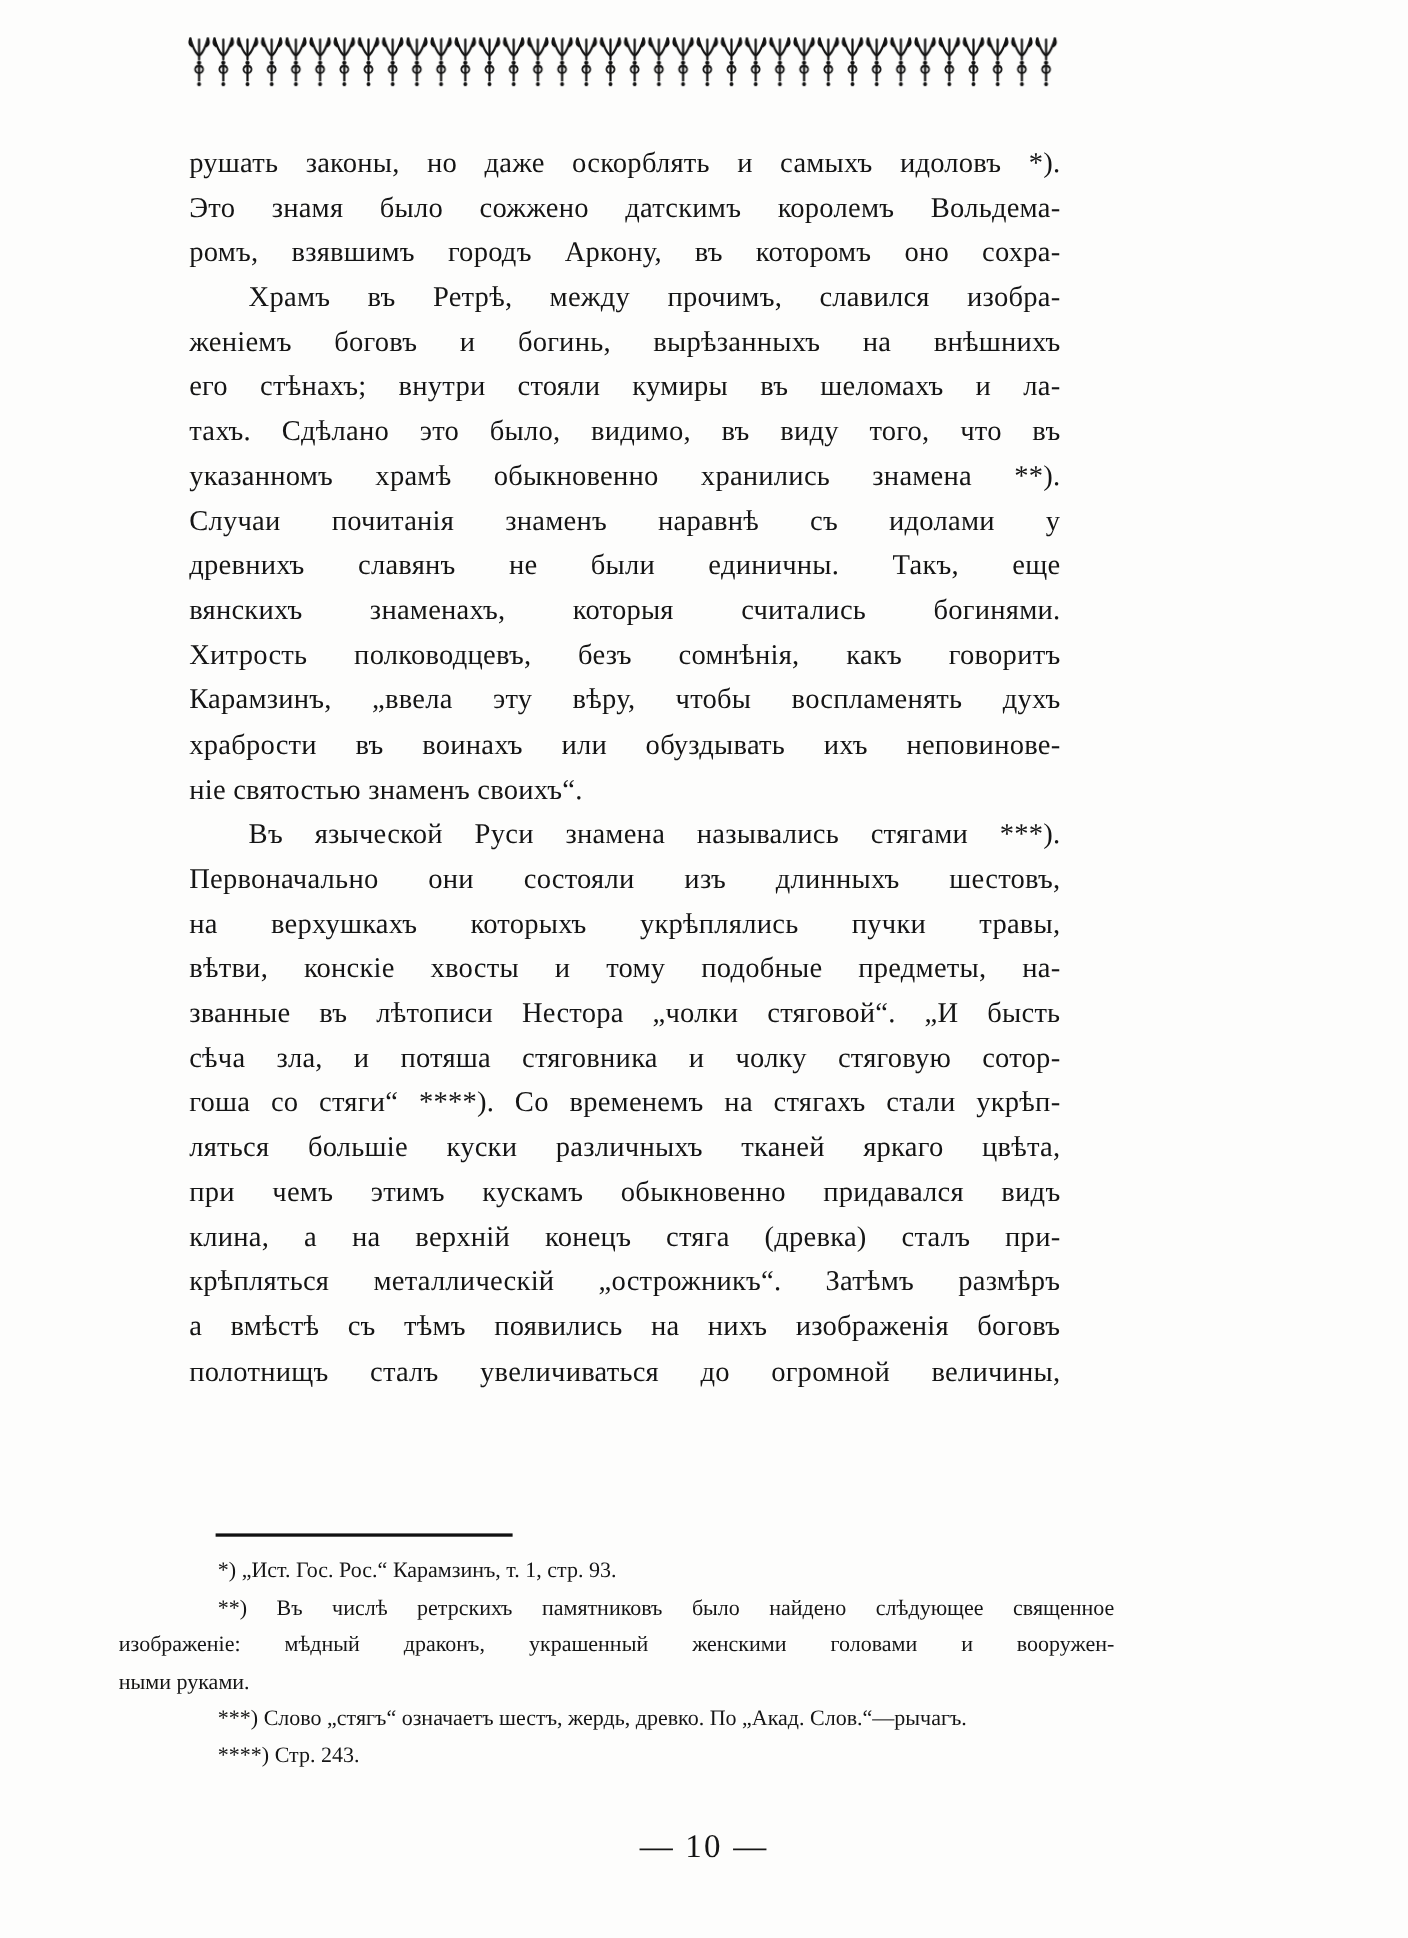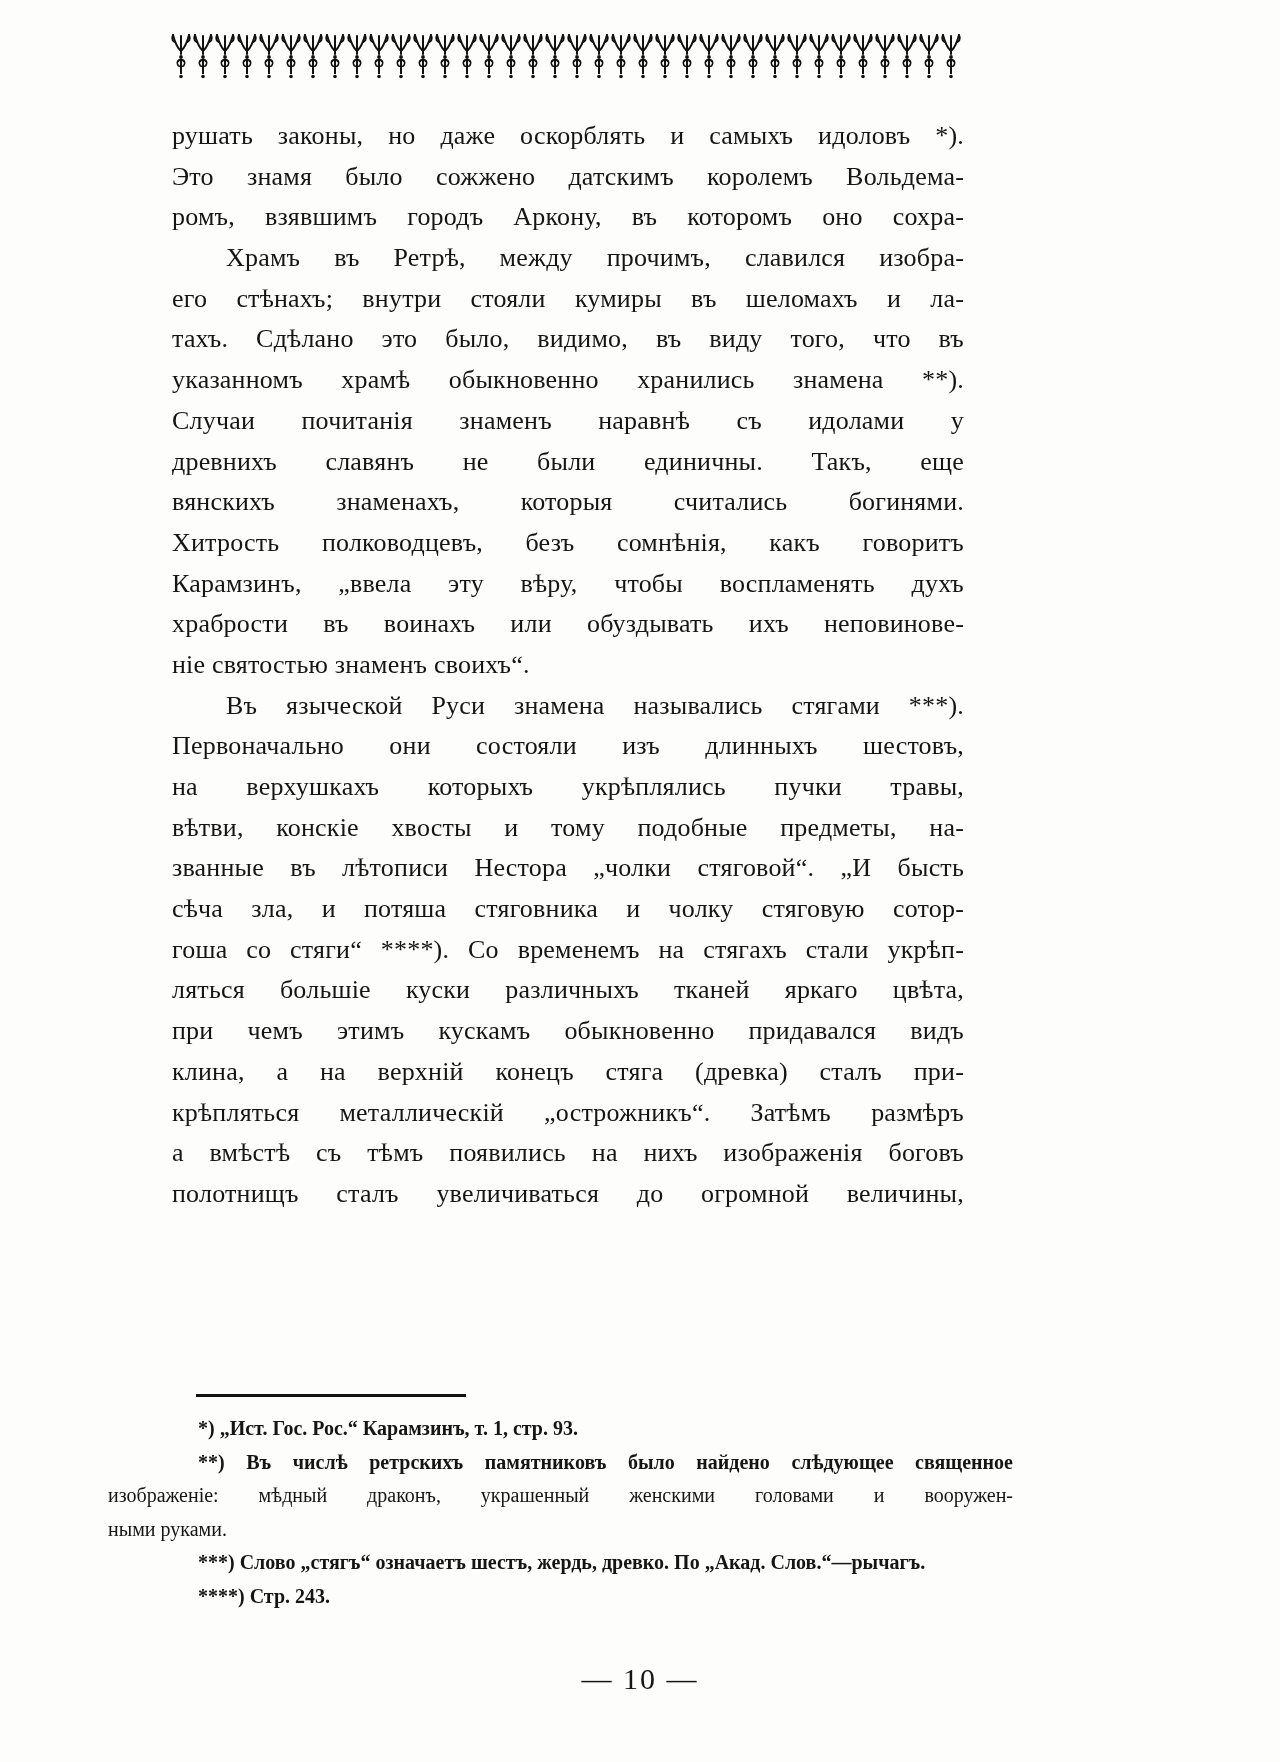--- a/index.html
+++ b/index.html
@@ -15,21 +15,21 @@
     color: #151515;
     overflow: hidden;
   }
   .ornament {
     position: absolute;
     left: 170px; top: 32px;
     width: 792px; height: 50px;
   }
   .main-text {
     position: absolute;
-    left: 172px; top: 116px;
+    left: 172px; top: 128px;
     width: 792px;
     font-size: 26px;
     line-height: 40.7px;
     letter-spacing: 0.2px;
   }
   .line {
     text-align: justify;
     text-align-last: justify;
     white-space: normal;
     height: 40.7px;
@@ -48,21 +48,21 @@
     left: 108px; top: 1412px;
     width: 905px;
     font-size: 20px;
     line-height: 33.5px;
   }
   .fline {
     text-align: justify;
     text-align-last: justify;
     height: 33.5px;
   }
-  .fline.first { text-indent: 90px; font-weight: bold; }
+  .fline.first { text-indent: 90px; }
   .fline.no-just { text-align-last: left; }
   .marker { white-space: pre; }
   .page-number {
     position: absolute;
     left: 0; top: 1662px;
     width: 100%;
     text-align: center;
     font-size: 30px;
     letter-spacing: 2px;
   }
@@ -92,20 +92,21 @@
       </pattern>
     </defs>
     <rect x="0" y="0" width="792" height="50" fill="url(#orn)"></rect>
   </svg>
 
   <div class="main-text">
       <div class="line">рушать законы, но даже оскорблять и самыхъ идоловъ *).</div>
       <div class="line">Это знамя было сожжено датскимъ королемъ Вольдема-</div>
       <div class="line">ромъ, взявшимъ городъ Аркону, въ которомъ оно сохра-</div>
       <div class="line indent">Храмъ въ Ретрѣ, между прочимъ, славился изобра-</div>
+      <div class="line">женіемъ боговъ и богинь, вырѣзанныхъ на внѣшнихъ</div>
       <div class="line">его стѣнахъ; внутри стояли кумиры въ шеломахъ и ла-</div>
       <div class="line">тахъ. Сдѣлано это было, видимо, въ виду того, что въ</div>
       <div class="line">указанномъ храмѣ обыкновенно хранились знамена **).</div>
       <div class="line">Случаи почитанія знаменъ наравнѣ съ идолами у</div>
       <div class="line">древнихъ славянъ не были единичны. Такъ, еще</div>
       <div class="line">вянскихъ знаменахъ, которыя считались богинями.</div>
       <div class="line">Хитрость полководцевъ, безъ сомнѣнія, какъ говоритъ</div>
       <div class="line">Карамзинъ, „ввела эту вѣру, чтобы воспламенять духъ</div>
       <div class="line">храбрости въ воинахъ или обуздывать ихъ неповинове-</div>
       <div class="line no-just">ніе святостью знаменъ своихъ“.</div>

